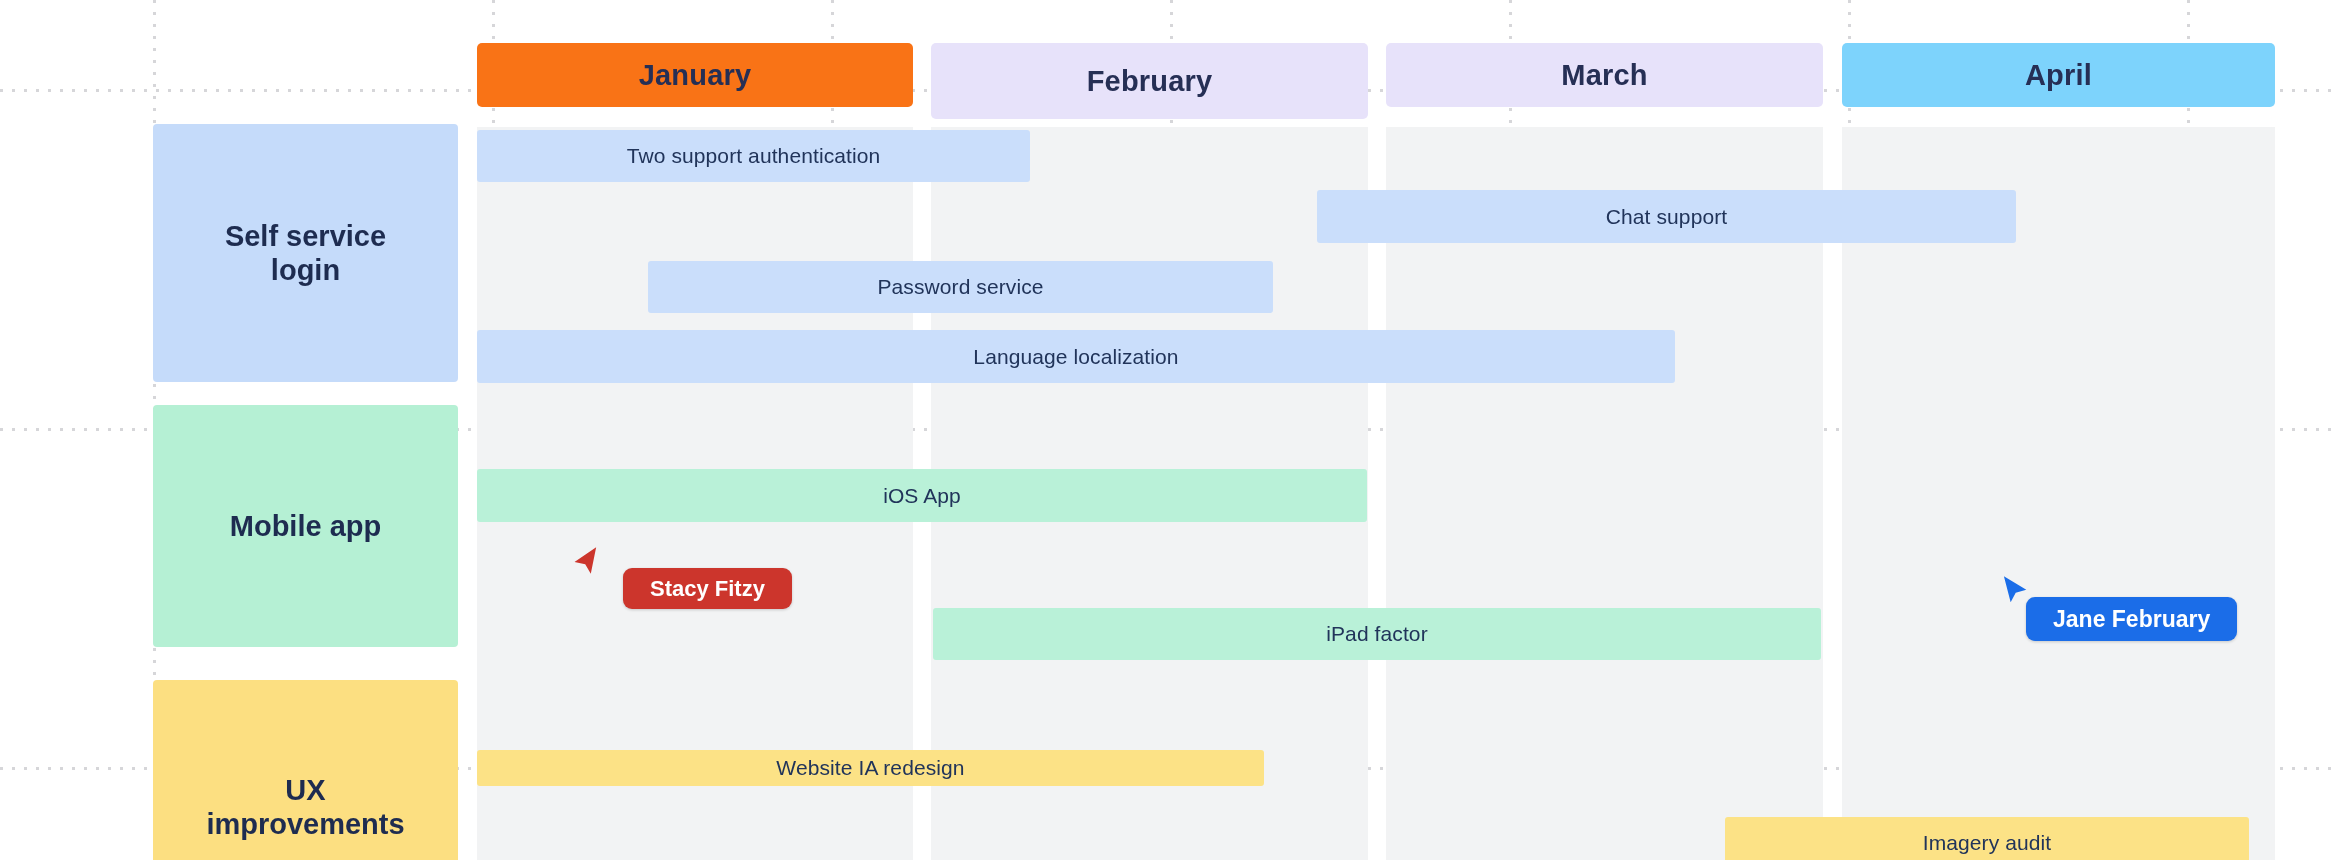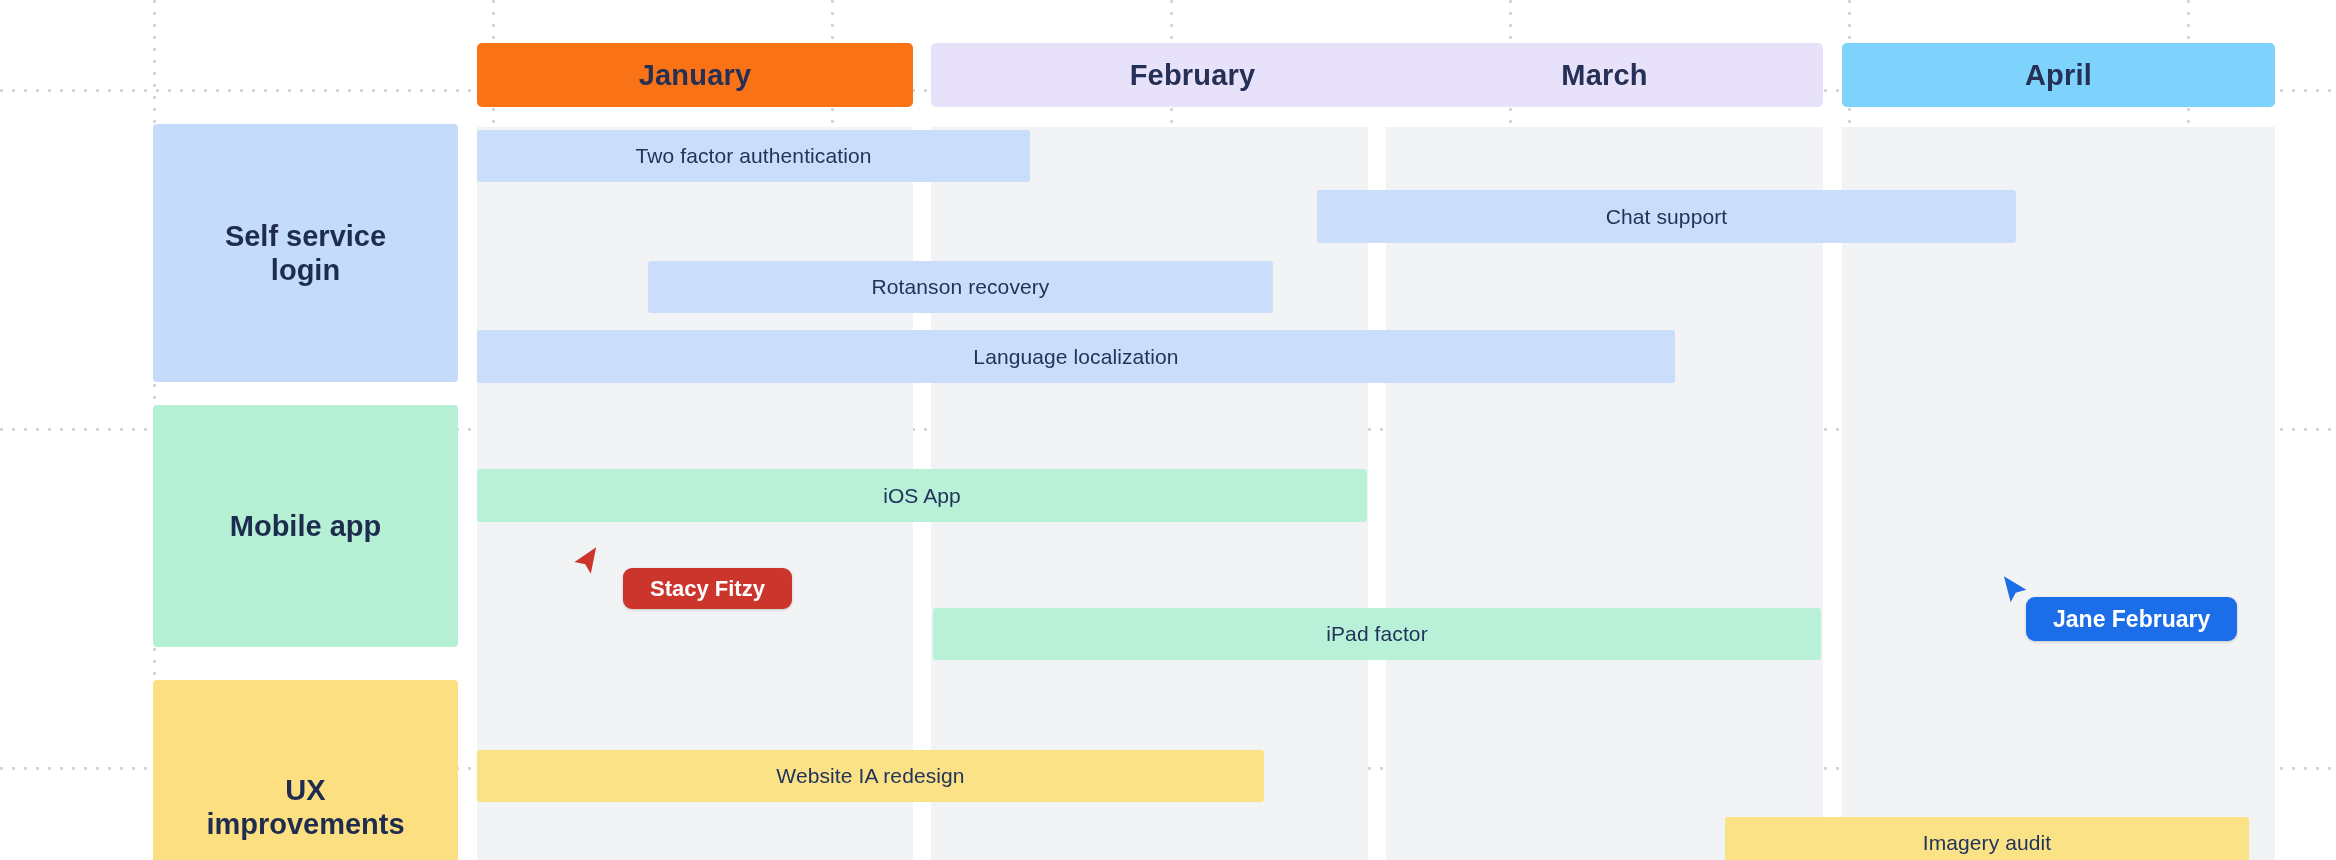--- a/index.html
+++ b/index.html
@@ -77,21 +77,21 @@
       <div class="grid-line h" style="top: 89px;"></div>
       <div class="grid-line h" style="top: 428px;"></div>
       <div class="grid-line h" style="top: 767px;"></div>
     </div>
   <div class="layer">
       <div class="month-column" style="left: 477px; width: 436px; top: 127px; height: 733px; background: rgb(242, 243, 244);"></div>
       <div class="month-header" style="left: 477px; width: 436px; top: 43px; height: 64px; background: #f97316; color: rgb(38, 47, 85);">
         <div>January</div>
       </div>
       <div class="month-column" style="left: 931px; width: 437px; top: 127px; height: 733px; background: rgb(242, 243, 244);"></div>
-      <div class="month-header" style="left: 931px; width: 437px; top: 43px; height: 64px; background: rgb(231, 226, 250); color: rgb(38, 47, 85); padding-left: 43px;">
+      <div class="month-header" style="left: 931px; width: 437px; top: 43px; height: 76px; background: rgb(231, 226, 250); color: rgb(38, 47, 85);">
         <div>February</div>
       </div>
       <div class="month-column" style="left: 1386px; width: 437px; top: 127px; height: 733px; background: rgb(242, 243, 244);"></div>
       <div class="month-header" style="left: 1386px; width: 437px; top: 43px; height: 64px; background: rgb(231, 226, 250); color: rgb(38, 47, 85);">
         <div>March</div>
       </div>
       <div class="month-column" style="left: 1842px; width: 433px; top: 127px; height: 733px; background: rgb(242, 243, 244);"></div>
       <div class="month-header" style="left: 1842px; width: 433px; top: 43px; height: 64px; background: #7dd3fc; color: rgb(38, 47, 85);">
         <div>April</div>
       </div>
@@ -102,38 +102,38 @@
       </div>
       <div class="category-block" style="left: 153px; top: 405px; width: 305px; height: 242px; background: rgb(181, 240, 212);">
         <div class="label-inner">Mobile app</div>
       </div>
       <div class="category-block" style="left: 153px; top: 680px; width: 305px; height: 254px; background: rgb(252, 223, 129); padding-bottom: 54px;">
         <div class="label-inner">UX improvements</div>
       </div>
     </div>
   <div class="layer">
       <div class="task-bar" style="left: 477px; top: 130px; width: 553px; height: 52px; background: rgb(202, 222, 251);">
-        <div>Two factor authentication</div>
+        <div>Two support authentication</div>
       </div>
       <div class="task-bar" style="left: 1317px; top: 190px; width: 699px; height: 53px; background: rgb(202, 222, 251);">
         <div>Chat support</div>
       </div>
       <div class="task-bar" style="left: 648px; top: 261px; width: 625px; height: 52px; background: rgb(202, 222, 251);">
-        <div>Rotanson recovery</div>
+        <div>Password service</div>
       </div>
       <div class="task-bar" style="left: 477px; top: 469px; width: 890px; height: 53px; background: rgb(185, 241, 216);">
         <div>iOS App</div>
       </div>
       <div class="task-bar" style="left: 477px; top: 330px; width: 1198px; height: 53px; background: rgb(202, 222, 251);">
         <div>Language localization</div>
       </div>
       <div class="task-bar" style="left: 933px; top: 608px; width: 888px; height: 52px; background: rgb(185, 241, 216);">
         <div>iPad factor</div>
       </div>
-      <div class="task-bar" style="left: 477px; top: 750px; width: 787px; height: 52px; background: rgb(252, 226, 134);">
+      <div class="task-bar" style="left: 477px; top: 750px; width: 787px; height: 36px; background: rgb(252, 226, 134);">
         <div>Website IA redesign</div>
       </div>
       <div class="task-bar" style="left: 1725px; top: 817px; width: 524px; height: 52px; background: rgb(252, 226, 134);">
         <div>Imagery audit</div>
       </div>
     </div>
   <div class="layer">
       <div class="cursor-wrap">
         <div class="cursor-arrow" style="left: 598px; top: 546px; transform: scaleX(-1) rotate(8deg); transform-origin: left top;"><svg width="27" height="30" viewBox="0 0 27 30">
             <path d="M2 1 L11 26.5 L15.2 16.4 L25.5 12.6 Z" fill="#cc352c"></path>

